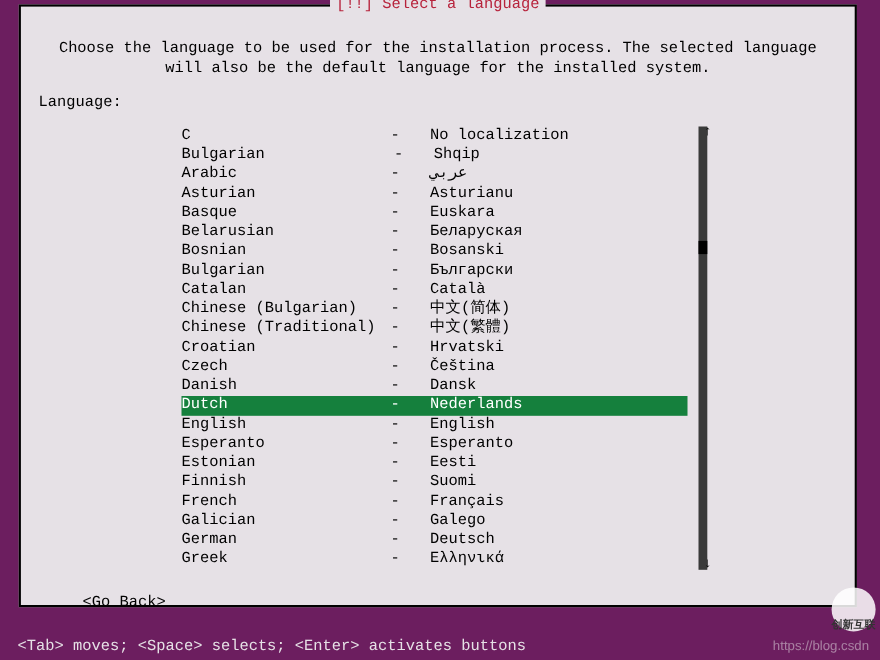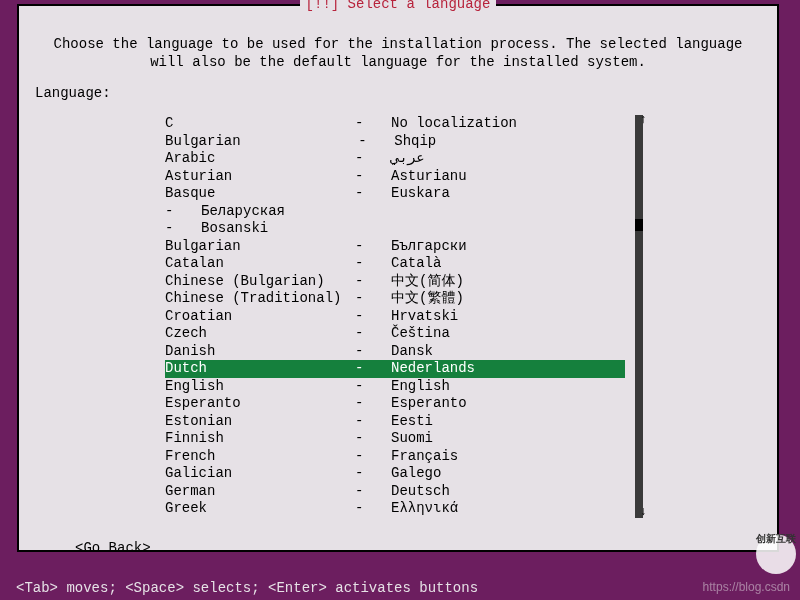--- a/index.html
+++ b/index.html
@@ -111,26 +111,26 @@
   }
   .logo {
     position: absolute;
     right: 4px;
     bottom: 26px;
     width: 40px;
     height: 40px;
     border-radius: 20px;
     background: rgba(255,255,255,0.85);
     color: #333;
-    font-family: Liberation Mono, monospace;
+    font-family: Liberation Serif, serif;
     font-size: 10px;
     text-align: center;
     line-height: 1.1;
     display: flex;
-    align-items: flex-start;
+    align-items: flex-end;
     justify-content: center;
     font-weight: bold;
   }
 </style>
 </head>
 <body>
 
 <div class="screen">
 
   <div class="dialog">
@@ -141,22 +141,22 @@
     <div class="instructions">Choose the language to be used for the installation process. The selected language will also be the default language for the installed system.</div>
 
     <div class="label">Language:</div>
 
     <div class="list-area" id="list-area">
         <div class="row"><span class="native-col">C                     </span><span class="sep-col">-  </span><span class="local-col">No localization</span></div>
         <div class="row"><span class="native-col">Bulgarian              </span><span class="sep-col">-  </span><span class="local-col">Shqip</span></div>
         <div class="row"><span class="native-col">Arabic                </span><span class="sep-col">-  </span><span class="local-col">عربي</span></div>
         <div class="row"><span class="native-col">Asturian              </span><span class="sep-col">-  </span><span class="local-col">Asturianu</span></div>
         <div class="row"><span class="native-col">Basque                </span><span class="sep-col">-  </span><span class="local-col">Euskara</span></div>
-        <div class="row"><span class="sep-col">-  </span><span class="local-col">Беларуская</span></div>
-        <div class="row"><span class="sep-col">-  </span><span class="local-col">Bosanski</span></div>
+        <div class="row"><span class="native-col">Belarusian            </span><span class="sep-col">-  </span><span class="local-col">Беларуская</span></div>
+        <div class="row"><span class="native-col">Bosnian               </span><span class="sep-col">-  </span><span class="local-col">Bosanski</span></div>
         <div class="row"><span class="native-col">Bulgarian             </span><span class="sep-col">-  </span><span class="local-col">Български</span></div>
         <div class="row"><span class="native-col">Catalan               </span><span class="sep-col">-  </span><span class="local-col">Català</span></div>
         <div class="row"><span class="native-col">Chinese (Bulgarian)  </span><span class="sep-col">-  </span><span class="local-col">中文(简体)</span></div>
         <div class="row"><span class="native-col">Chinese (Traditional) </span><span class="sep-col">-  </span><span class="local-col">中文(繁體)</span></div>
         <div class="row"><span class="native-col">Croatian              </span><span class="sep-col">-  </span><span class="local-col">Hrvatski</span></div>
         <div class="row"><span class="native-col">Czech                 </span><span class="sep-col">-  </span><span class="local-col">Čeština</span></div>
         <div class="row"><span class="native-col">Danish                </span><span class="sep-col">-  </span><span class="local-col">Dansk</span></div>
         <div class="row sel"><span class="native-col">Dutch                 </span><span class="sep-col">-  </span><span class="local-col">Nederlands          </span></div>
         <div class="row"><span class="native-col">English               </span><span class="sep-col">-  </span><span class="local-col">English</span></div>
         <div class="row"><span class="native-col">Esperanto             </span><span class="sep-col">-  </span><span class="local-col">Esperanto</span></div>

